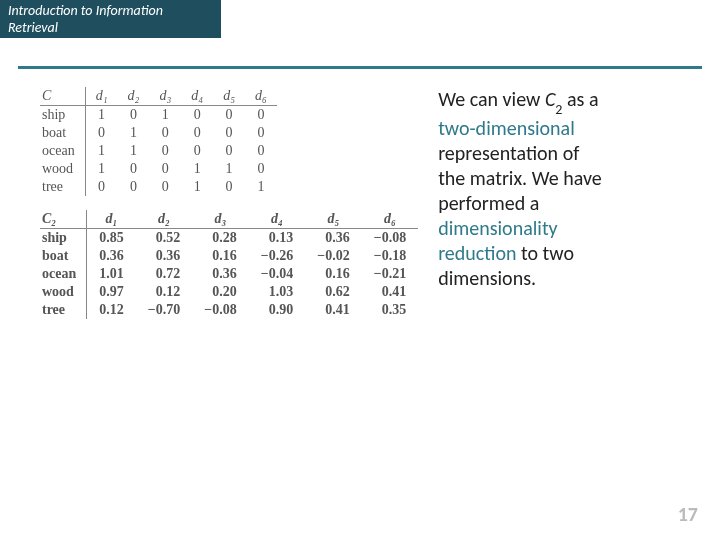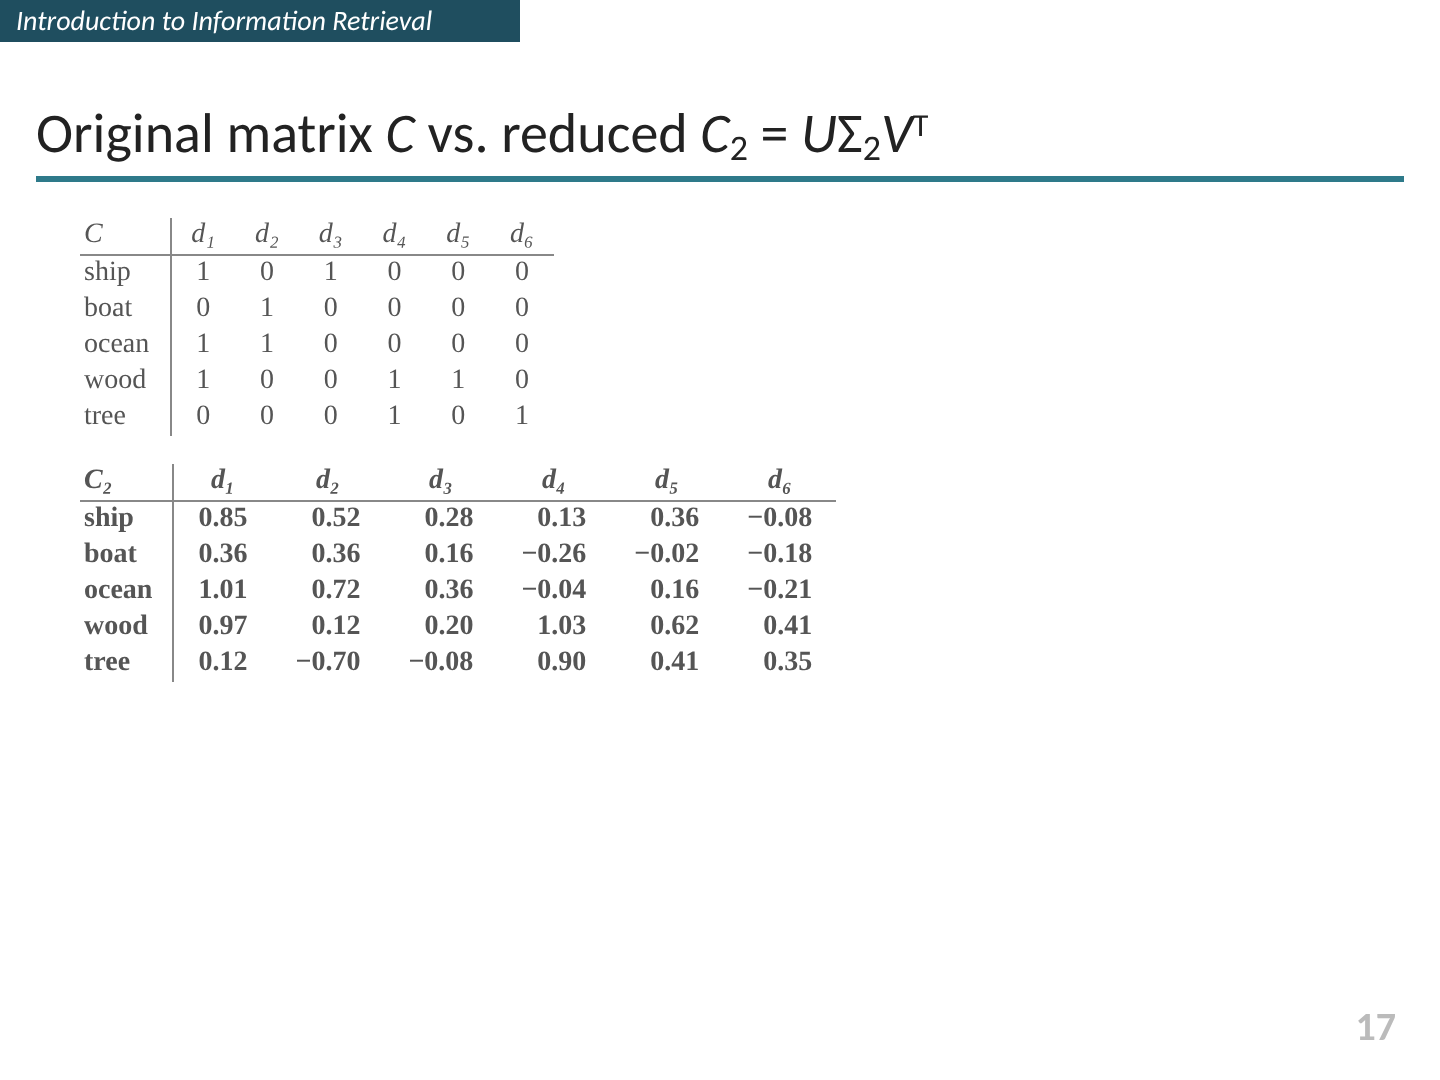--- a/index.html
+++ b/index.html
@@ -1,17 +1,17 @@
 <!DOCTYPE html>
 <html><head>
 <meta charset="utf-8">
 <style>
   * { margin: 0; padding: 0; box-sizing: border-box; }
   body { width: 720px; height: 540px; font-family: Calibri, Arial, sans-serif; background: #fff; position: relative; }
-  .header-bar { background: #1f4e5f; color: #fff; font-style: italic; font-size: 14px; padding: 2px 8px; width: 260px; }
+  .header-bar { background: #1f4e5f; color: #fff; font-style: italic; font-size: 14px; padding: 2px 8px; width: 221px; }
   .title-block { margin: 28px 18px 8px 18px; }
   .title { font-size: 28px; color: #222; }
   .title sub { font-size: 18px; vertical-align: baseline; position: relative; top: 4px; }
   .title sup { font-size: 16px; vertical-align: baseline; position: relative; top: -8px; }
   .title-underline { height: 3px; background: #2e7a8a; margin-top: 4px; }
   .content { display: flex; padding: 10px 18px 0 40px; gap: 20px; }
   .tables { flex: 0 0 auto; font-family: "Times New Roman", serif; font-size: 14px; color: #555; }
   table { border-collapse: collapse; }
   .tbl1 td, .tbl1 th { padding: 1px 10px; text-align: center; font-weight: normal; }
   .tbl1 .lbl { text-align: left; border-right: 1px solid #888; padding-right: 10px; padding-left: 2px; }
@@ -26,23 +26,20 @@
   .sidetext .em { color: #2e7a8a; }
   .footer { position: absolute; bottom: 14px; right: 22px; font-size: 20px; color: #bbb; font-weight: bold; }
   sub.s2 { font-size: 14px; position: relative; top: 3px; }
 </style>
 </head>
 <body>
 
 <div class="header-bar">Introduction to Information Retrieval</div>
 
 <div class="title-block">
-  <div class="title">
-    <span>Original matrix </span><i>C</i><span> vs. reduced </span><i>C</i><sub>2</sub><span> = </span><i>U</i><span>Σ</span><sub>2</sub><i>V</i><sup>T</sup>
-  </div>
   <div class="title-underline"></div>
 </div>
 
 <div class="content">
   <div class="tables">
 
     <table class="tbl1">
       <thead>
         <tr>
           <td class="lbl corner">C</td>
@@ -159,15 +156,18 @@
             <td>−0.08</td>
             <td>0.90</td>
             <td>0.41</td>
             <td>0.35</td>
           </tr>
         </tbody>
     </table>
 
   </div>
 
+  <div class="sidetext">
+    <span>We can view </span><i>C</i><sub class="s2">2</sub><span> as a </span><span class="em">two-dimensional</span><span> representation of the matrix. We have performed a </span><span class="em">dimensionality reduction</span><span> to two dimensions.</span>
+  </div>
 </div>
 
 <div class="footer">17</div>
 
 </body></html>

